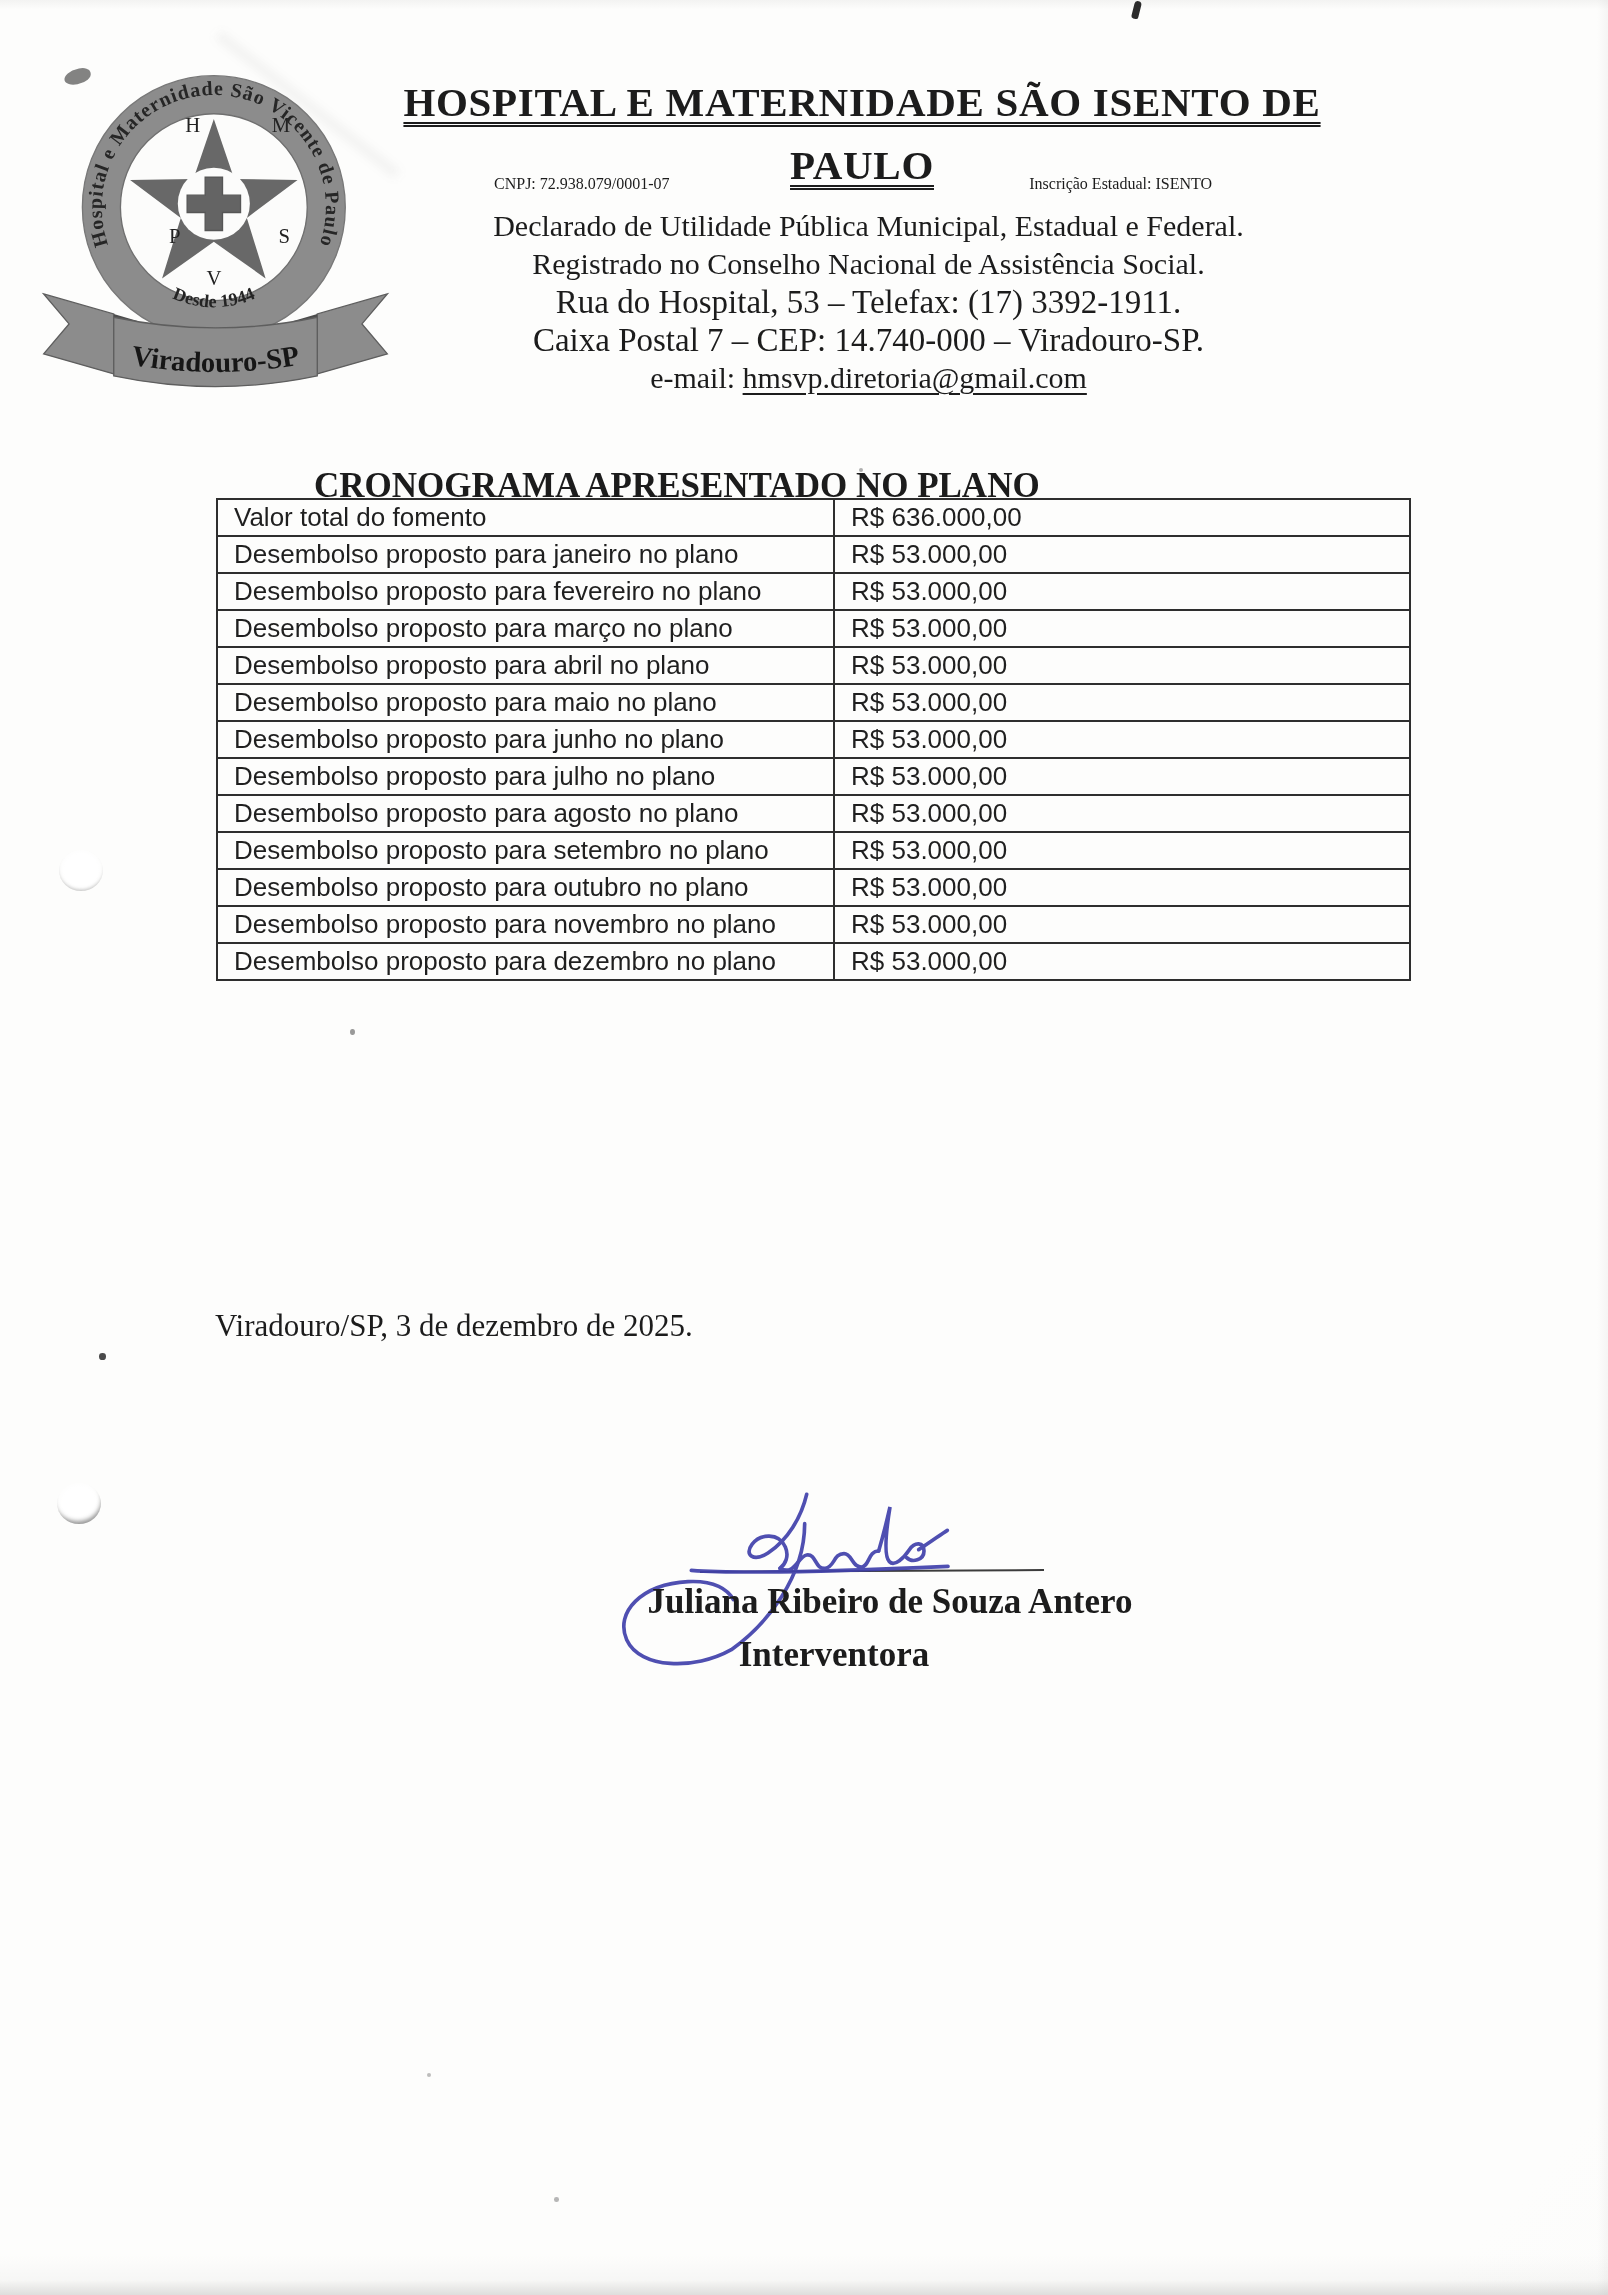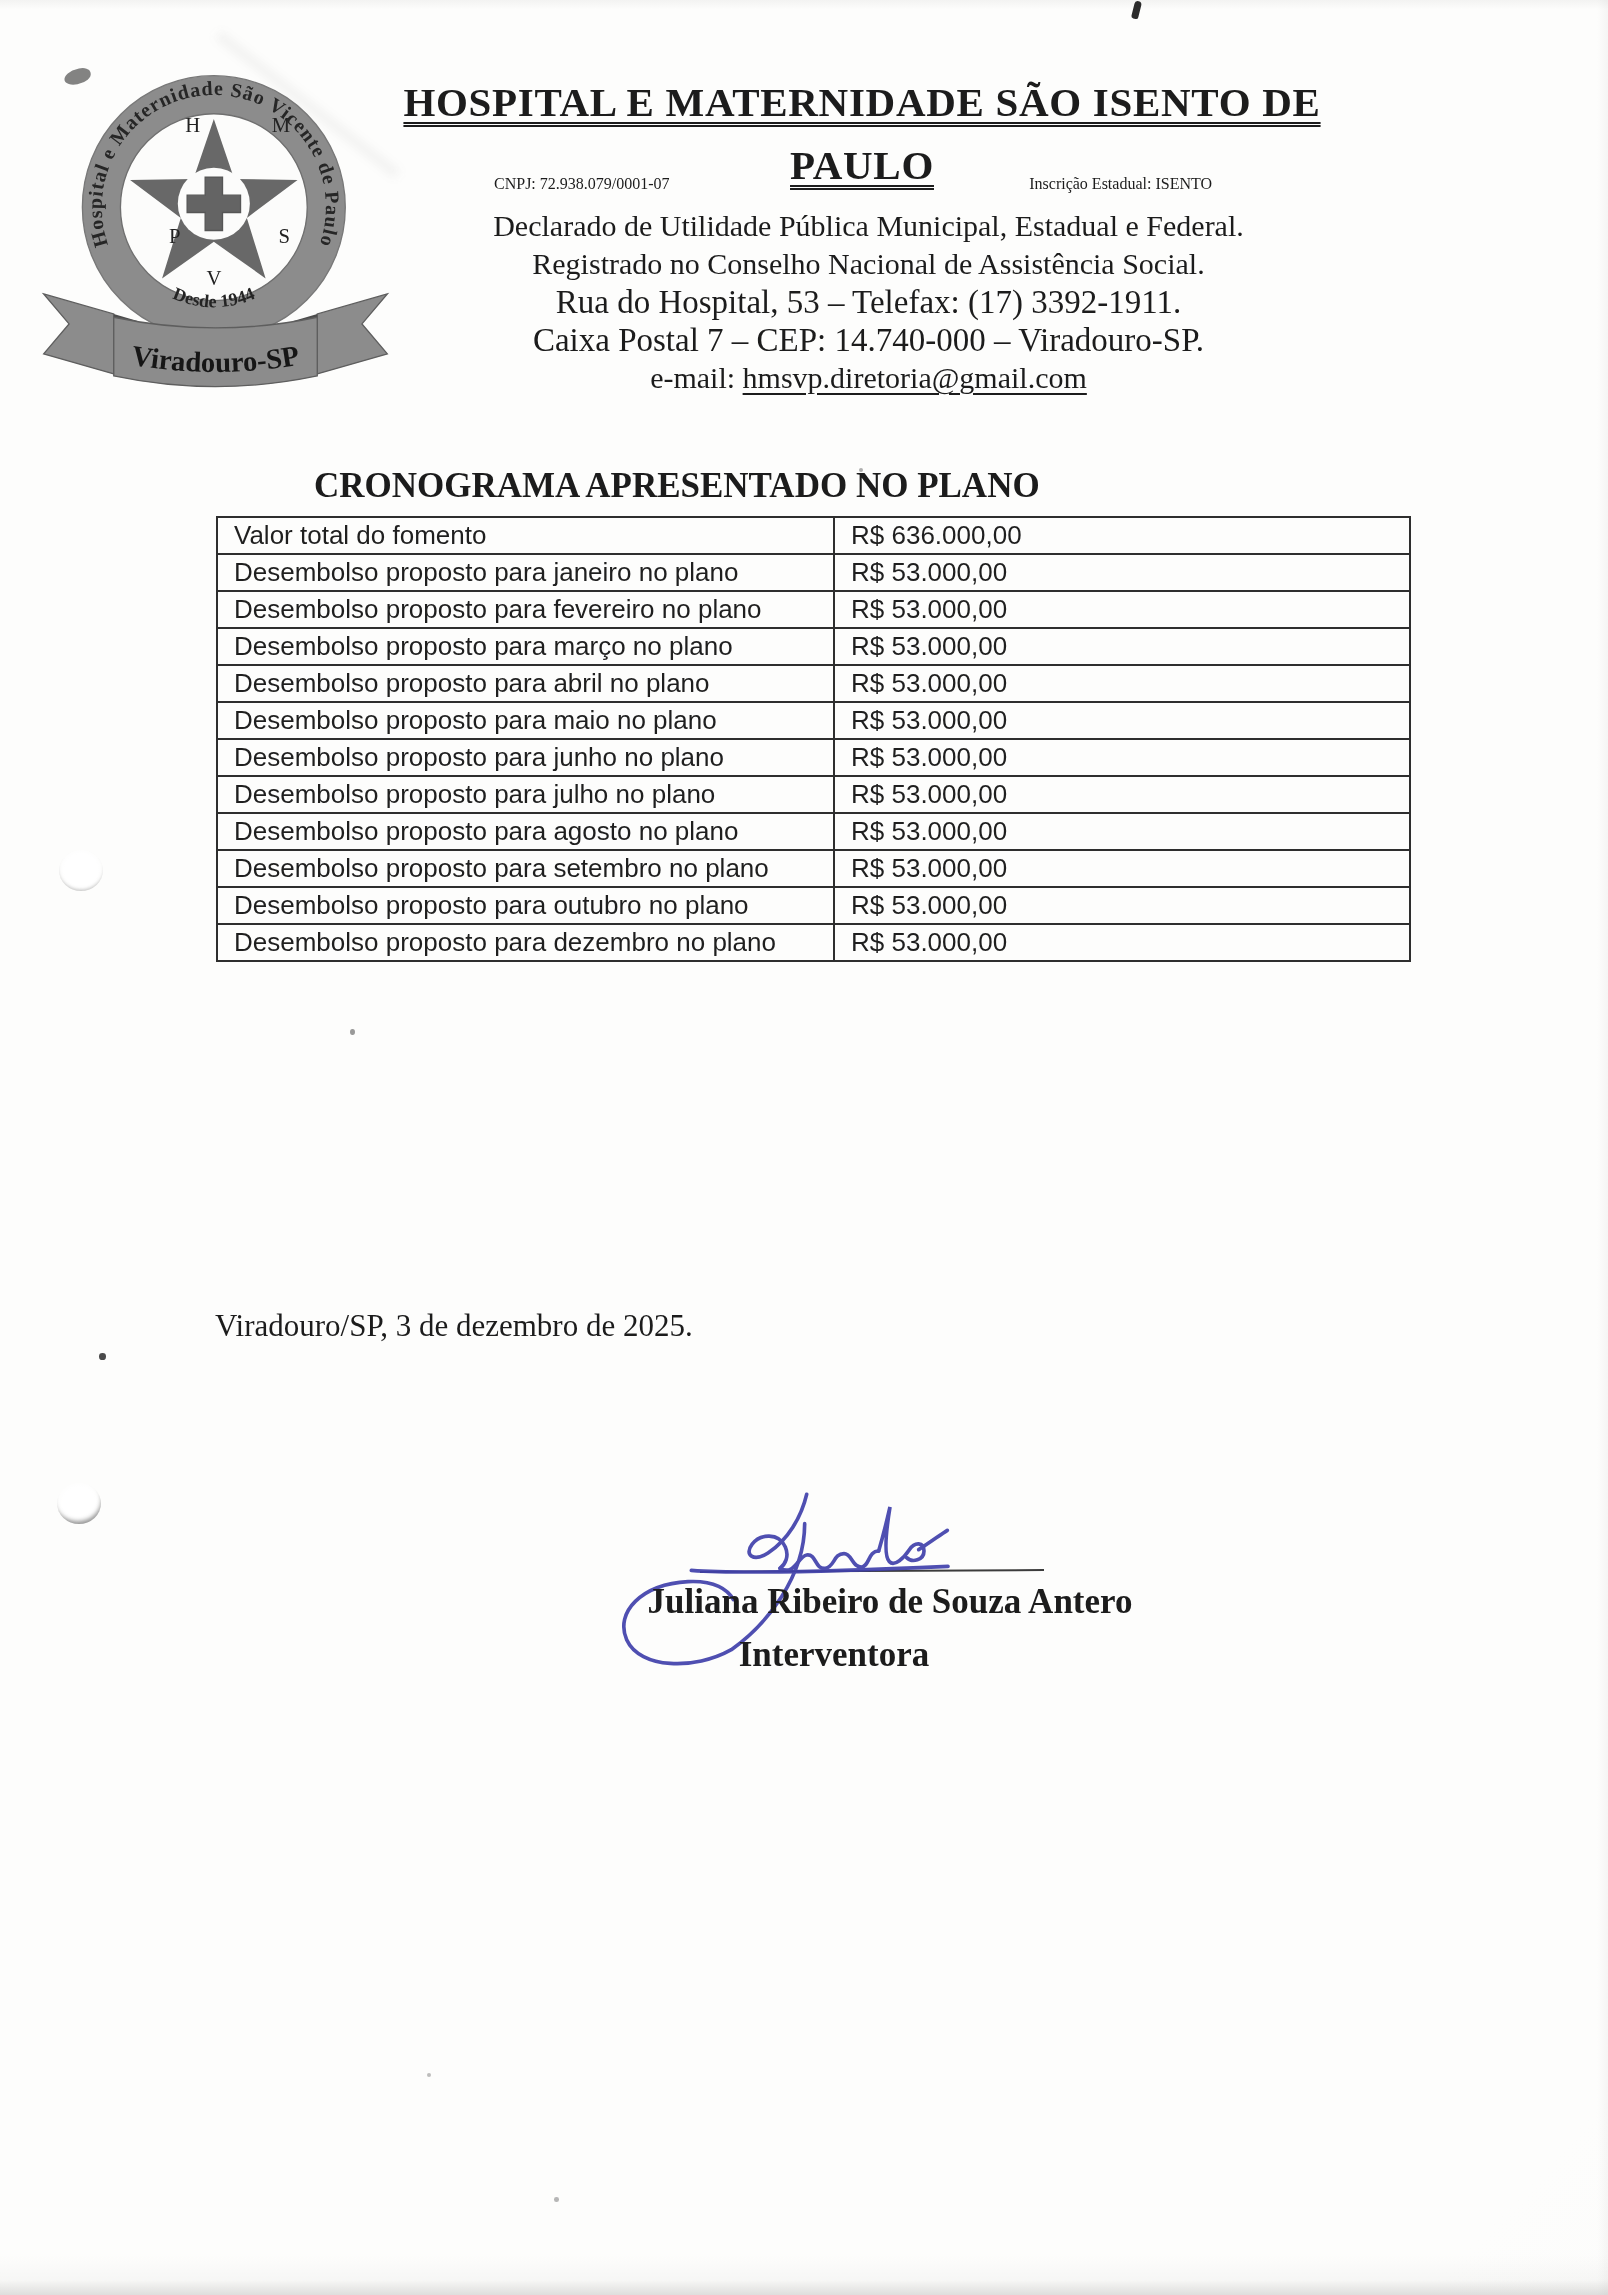--- a/index.html
+++ b/index.html
@@ -34,21 +34,21 @@
   .header-lines{position:absolute;left:334px;top:207px;width:1069px;text-align:center;}
   .hline{line-height:38px;font-size:30px;}
   .hline.big{font-size:33px;}
   .email-link{text-decoration:underline;text-decoration-thickness:2px;text-underline-offset:4.7px;text-align:center;}
   
   .table-title{
     position:absolute;left:314px;top:466px;
     font-size:35px;font-weight:bold;letter-spacing:0px;white-space:nowrap;
   }
   table.cronograma{
-    position:absolute;left:216px;top:516px;width:1193px;
+    position:absolute;left:216px;top:498px;width:1193px;
     border-collapse:collapse;
     font-family:"Liberation Sans","DejaVu Sans",sans-serif;
     font-size:26px;color:#1f1f1f;
     table-layout:fixed;
   }
   table.cronograma td{
     border:2px solid #2e2e2e;
     height:35px;
     padding:0 0 0 16px;
     vertical-align:middle;
@@ -208,20 +208,24 @@
     <tr>
       <td class="col-label">Desembolso proposto para setembro no plano</td>
       <td class="col-value">R$ 53.000,00</td>
     </tr>
 
     <tr>
       <td class="col-label">Desembolso proposto para outubro no plano</td>
       <td class="col-value">R$ 53.000,00</td>
     </tr>
 
+    <tr>
+      <td class="col-label">Desembolso proposto para novembro no plano</td>
+      <td class="col-value">R$ 53.000,00</td>
+    </tr>
 
     <tr>
       <td class="col-label">Desembolso proposto para dezembro no plano</td>
       <td class="col-value">R$ 53.000,00</td>
     </tr>
   </tbody>
   </table>
 
   <div class="date-line">Viradouro/SP, 3 de dezembro de 2025.</div>
 

